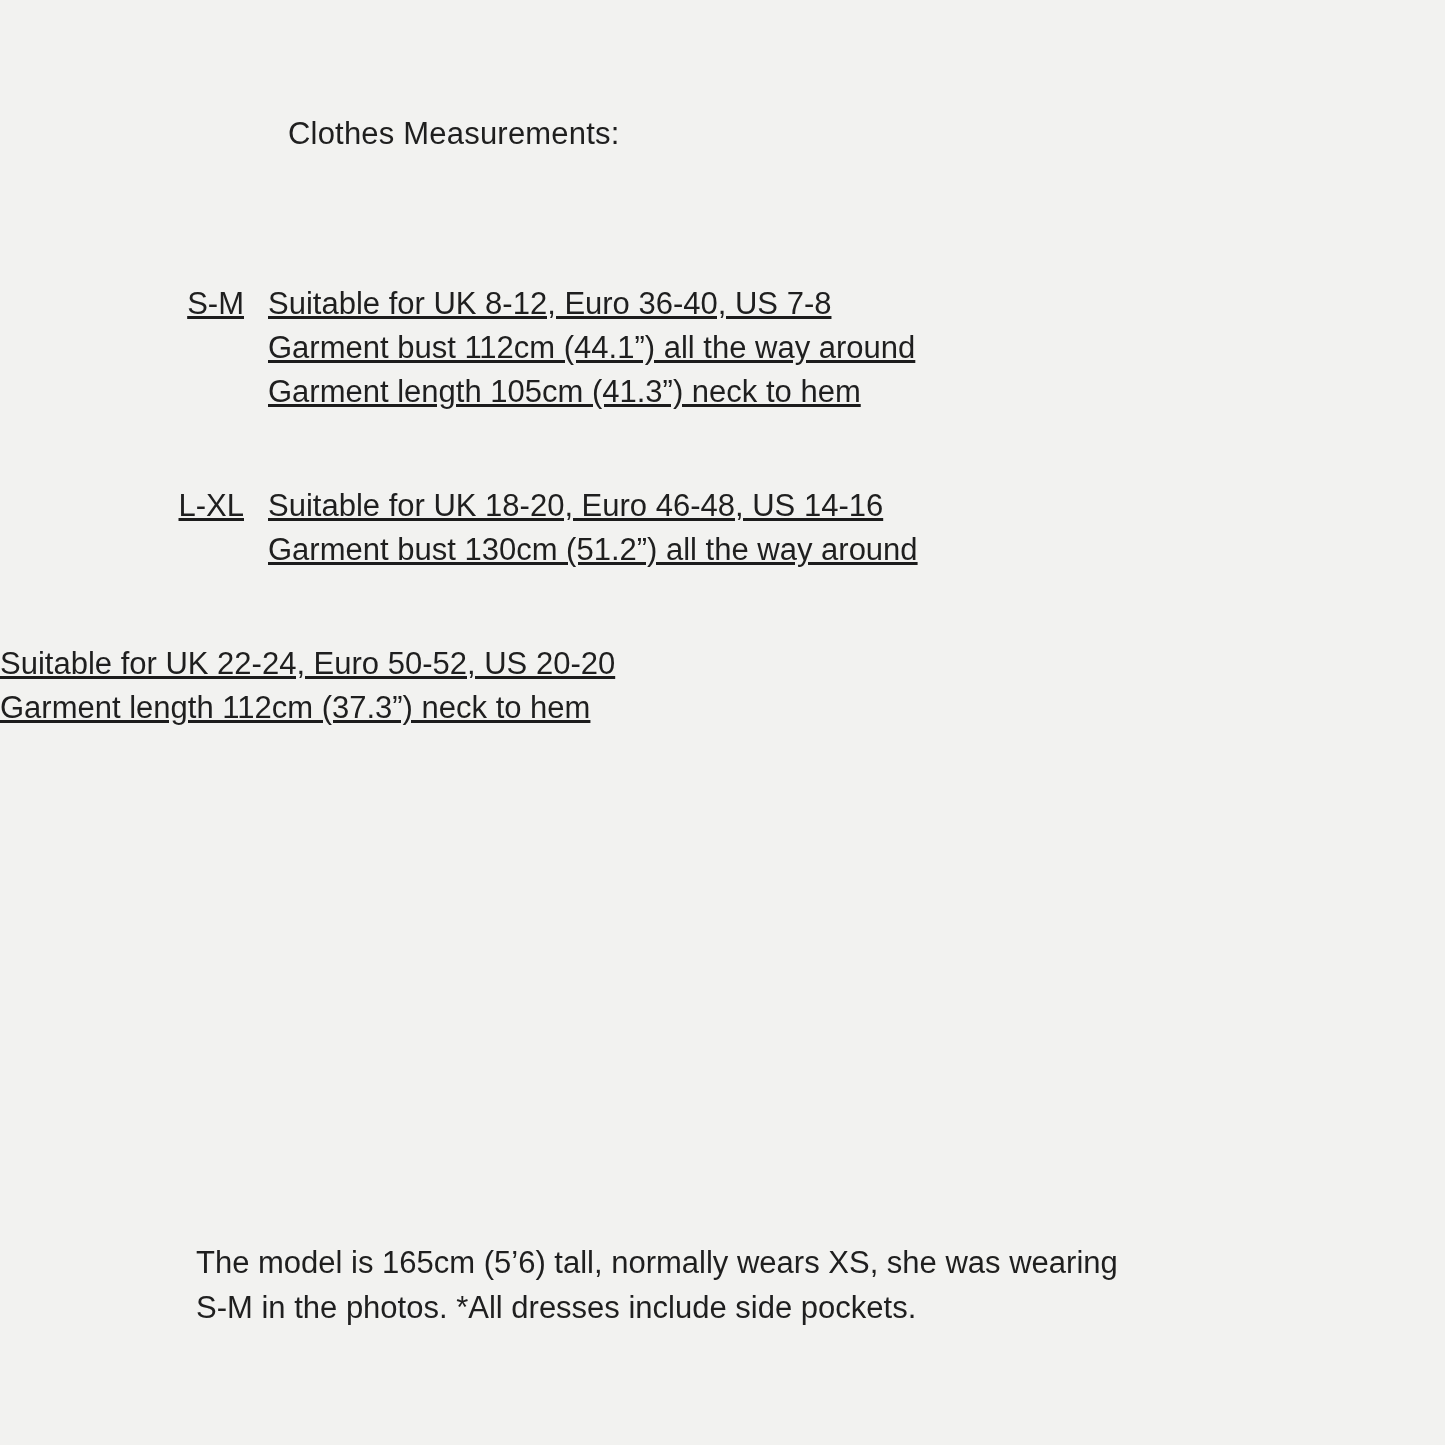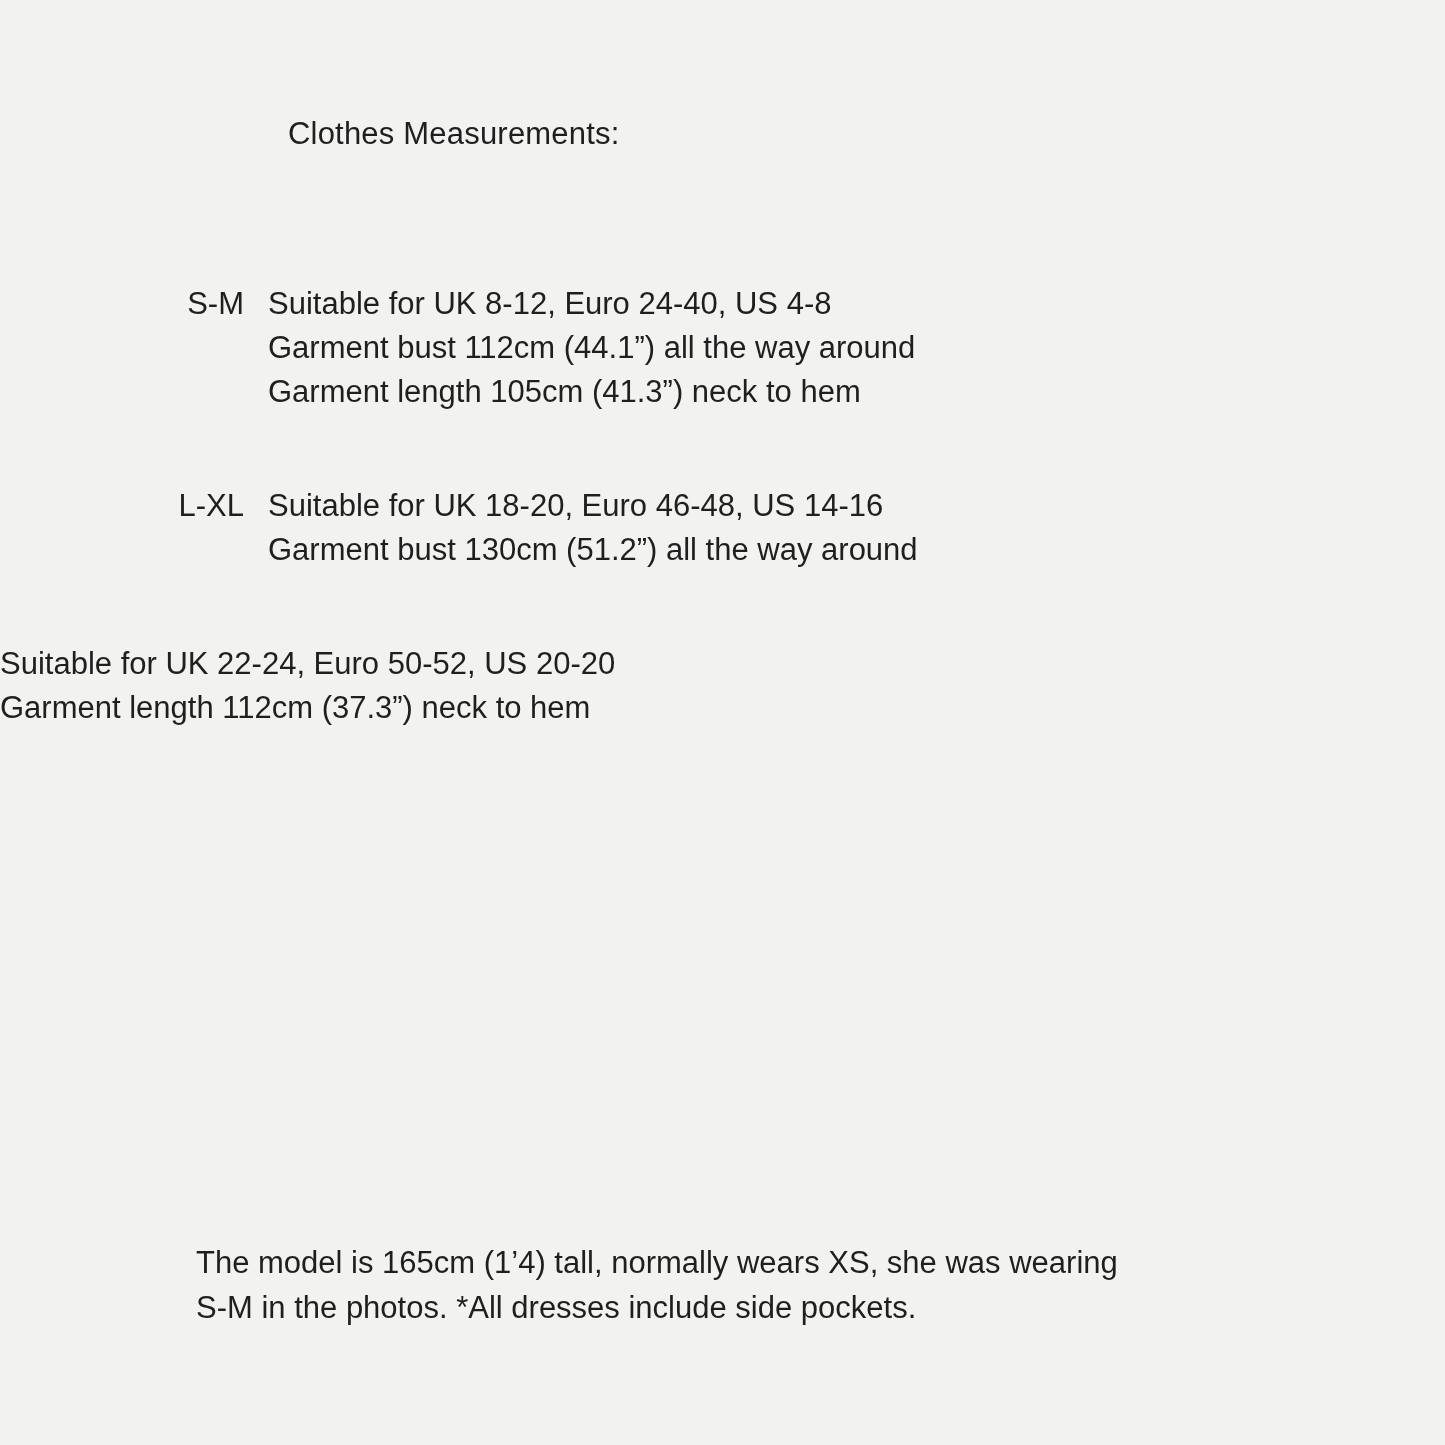--- a/index.html
+++ b/index.html
@@ -31,20 +31,21 @@
   .size-list {
     position: absolute;
     left: 0;
     top: 282px;
     width: 1445px;
   }
   .size-block {
     display: flex;
     align-items: flex-start;
     margin-bottom: 70px;
+    text-decoration: underline;
   }
   .size-label {
     width: 268px;
     text-align: right;
     padding-right: 24px;
     box-sizing: border-box;
     font-size: 31px;
     line-height: 44px;
     white-space: nowrap;
     color: #1f1f1f;
@@ -75,21 +76,21 @@
 
 <div class="page">
 
   <div class="heading">Clothes Measurements:</div>
 
   <div class="size-list">
 
     <div class="size-block">
       <div class="size-label">S-M</div>
       <div class="size-lines">
-        <div>Suitable for UK 8-12, Euro 24-40, US 4-8</div>
+        <div>Suitable for UK 8-12, Euro 36-40, US 7-8</div>
         <div>Garment bust 112cm (44.1”) all the way around</div>
         <div>Garment length 105cm (41.3”) neck to hem</div>
       </div>
     </div>
 
 
     <div class="size-block">
       <div class="size-label">L-XL</div>
       <div class="size-lines">
         <div>Suitable for UK 18-20, Euro 46-48, US 14-16</div>
@@ -100,17 +101,17 @@
     <div class="size-block">
       <div class="size-lines">
         <div>Suitable for UK 22-24, Euro 50-52, US 20-20</div>
         <div>Garment length 112cm (37.3”) neck to hem</div>
       </div>
     </div>
 
   </div>
 
   <div class="footnote">
-    <div>The model is 165cm (1’4) tall, normally wears XS, she was wearing</div>
+    <div>The model is 165cm (5’6) tall, normally wears XS, she was wearing</div>
     <div>S-M in the photos. *All dresses include side pockets.</div>
   </div>
 
 </div>
 
 </body></html>

